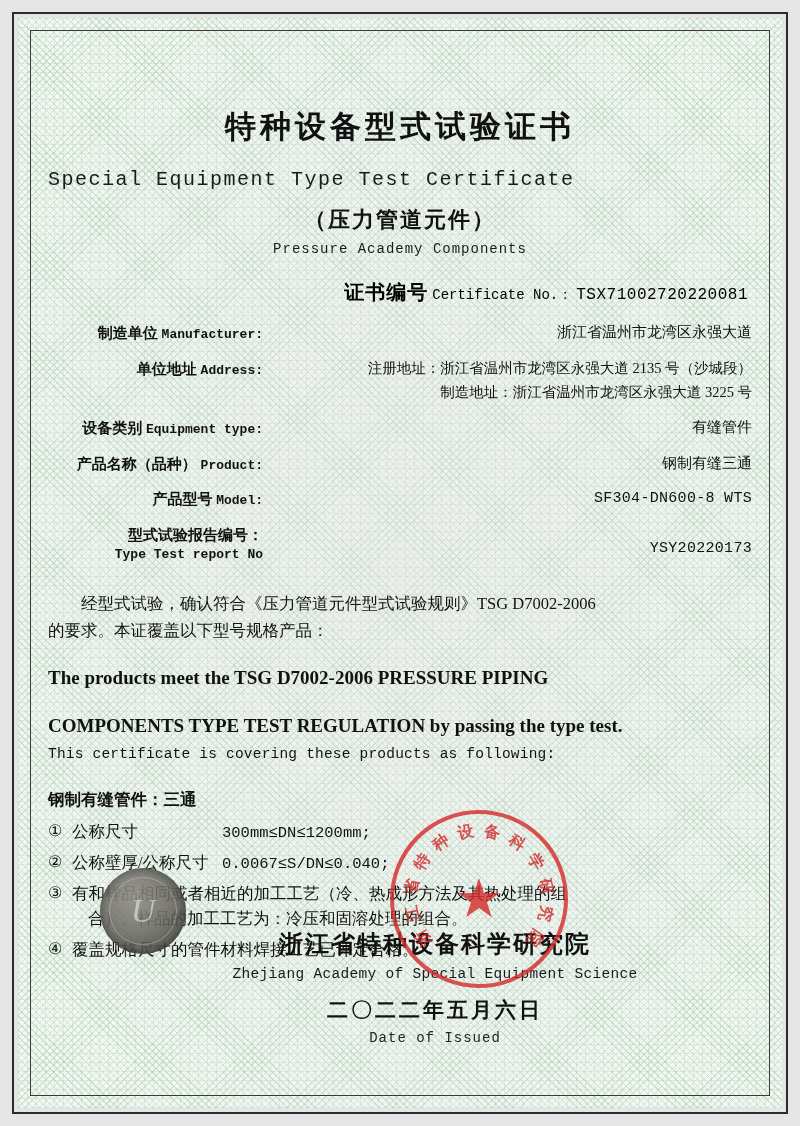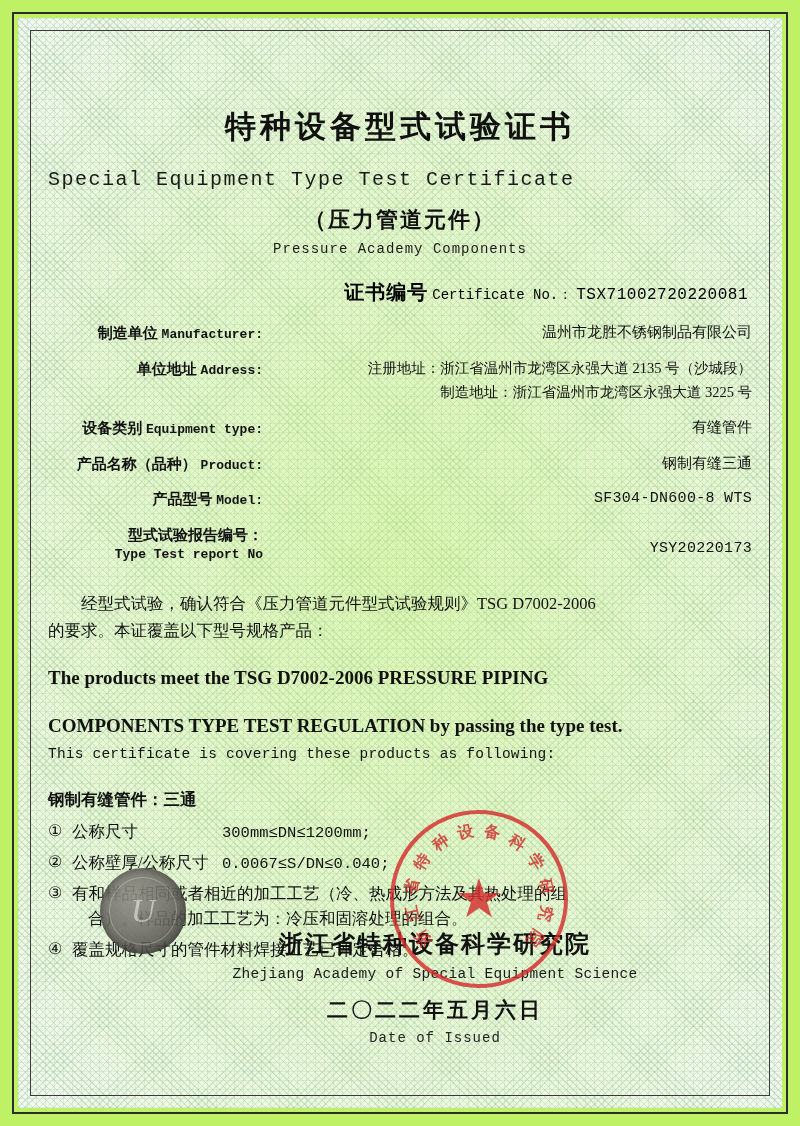--- a/index.html
+++ b/index.html
@@ -11,21 +11,21 @@
     width: 800px;
     height: 1126px;
     font-family: "Liberation Serif", serif;
     overflow: hidden;
   }
 
   #certificate {
     position: relative;
     width: 800px;
     height: 1126px;
-    background: #bef264;
+    background: #e5e5e5;
   }
 
   
   .security-bg {
     position: absolute;
     left: 18px;
     top: 18px;
     right: 18px;
     bottom: 18px;
     background-color: #f3f8f3;
@@ -357,21 +357,21 @@
       <span class="cert-no-value">TSX71002720220081</span>
     </div>
 
     <div class="fields">
 
       <div class="field-row">
         <div class="field-label">
           <span>制造单位</span>
           <span class="en">Manufacturer:</span>
         </div>
-        <div class="field-value">温州市龙胜不锈钢制品有限公司</div>
+        <div class="field-value">浙江省温州市龙湾区永强大道</div>
       </div>
 
       <div class="field-row">
         <div class="field-label">
           <span>单位地址</span>
           <span class="en">Address:</span>
         </div>
         <div class="field-value">
           <div class="addr-line">注册地址：浙江省温州市龙湾区永强大道 2135 号（沙城段）</div>
           <div class="addr-line">制造地址：浙江省温州市龙湾区永强大道 3225 号</div>

